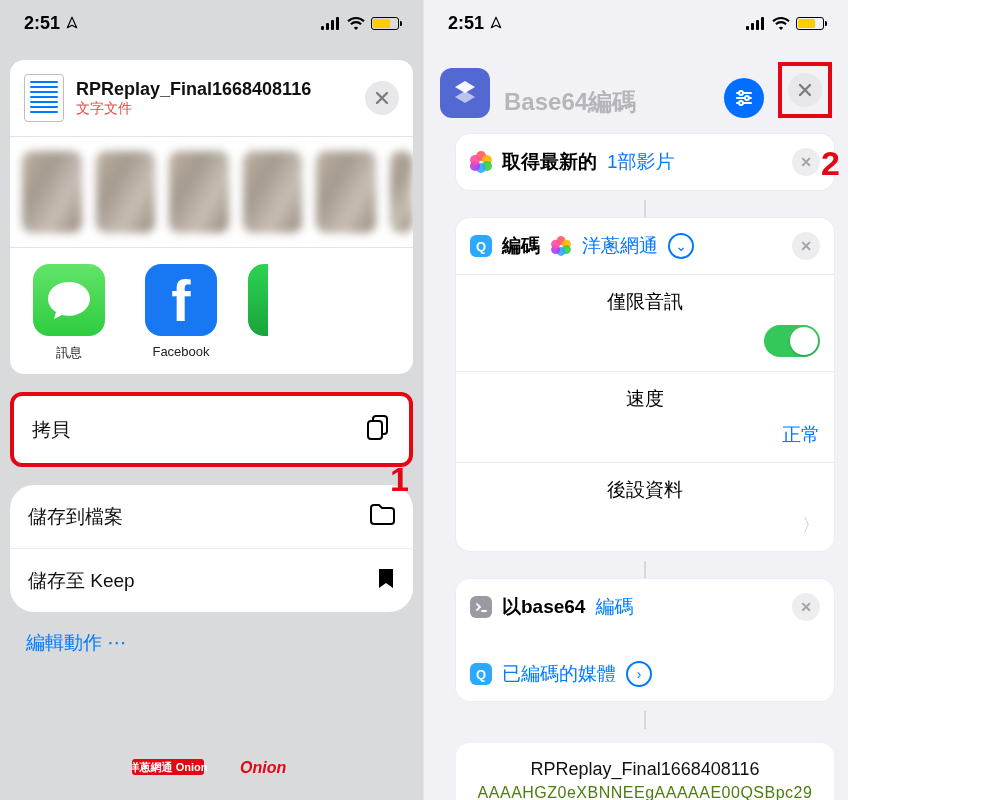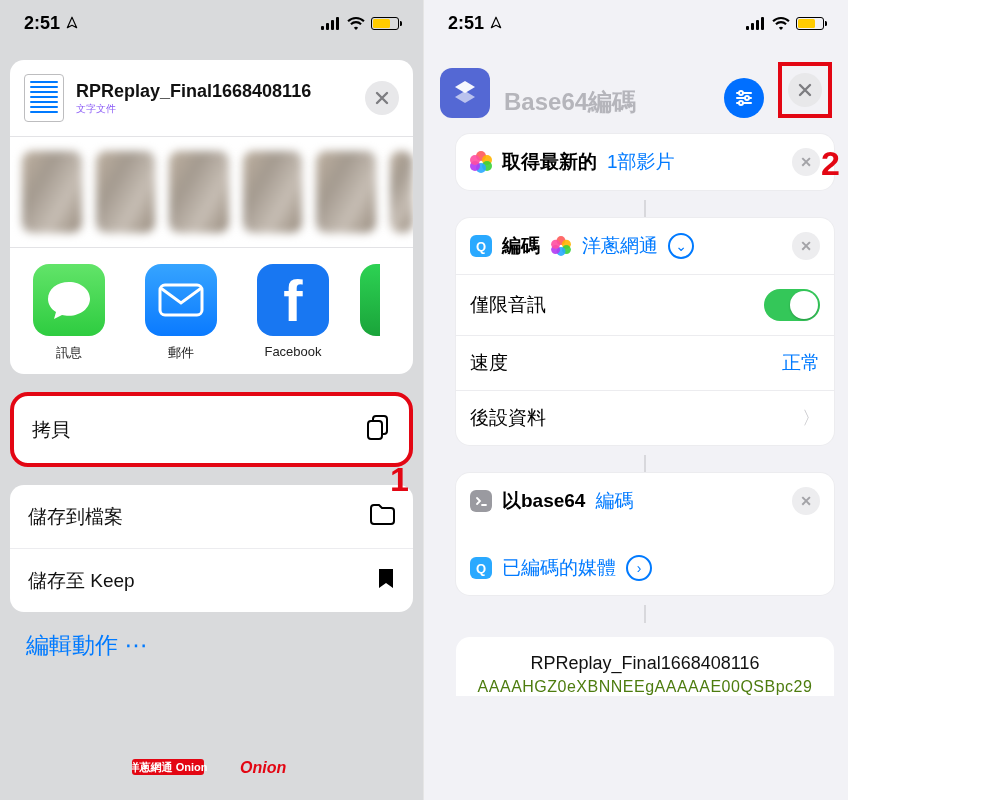--- a/index.html
+++ b/index.html
@@ -65,21 +65,21 @@
     display: flex; flex-direction: column;
     justify-content: flex-start;
     padding: 6px 5px;
     gap: 3px;
   }
   .file-icon span {
     height: 2px; background: #007aff; border-radius: 1px;
   }
   .share-header .titles { flex: 1; min-width: 0; }
   .share-header .ft { font-size: 18px; font-weight: 600; color: #111; white-space: nowrap; overflow: hidden; text-overflow: ellipsis;}
-  .share-header .fsub { font-size: 10px; color: #8b5cf6; }
+  .share-header .fsub { font-size: 14px; color: #ef4444; }
   .close-btn {
     width: 34px; height: 34px;
     border-radius: 50%;
     background: #e8e8ea;
     display: flex; align-items: center; justify-content: center;
     color: #7d7d81;
   }
 
   .contacts-strip {
     margin: 0 10px;
@@ -130,38 +130,38 @@
     color: #e30613;
     font-size: 34px;
     font-weight: 700;
   }
   .ann1 { right: 14px; top: 460px; }
   .ann2 { right: 8px; top: 144px; }
 
   .action-card {
     margin: 18px 10px 0 10px;
     background: #fff;
-    border-radius: 14px;
+    border-radius: 24px;
     overflow: hidden;
   }
   .action-row {
     display: flex; align-items: center; justify-content: space-between;
     padding: 18px 18px;
     font-size: 19px;
     color: #111;
   }
   .action-row + .action-row { border-top: 1px solid #ececef; }
   .copy-card {
     border: 4px solid #e30613;
-    border-radius: 18px;
+    border-radius: 12px;
   }
   .edit-link {
     margin: 18px 26px 0 26px;
     color: #007aff;
-    font-size: 23px;
+    font-size: 19px;
   }
 
   
   .right .header {
     display: flex; align-items: flex-end; gap: 14px;
     padding: 16px 16px 10px 16px;
   }
   .sc-app-icon {
     width: 50px; height: 50px; border-radius: 12px;
     background: #5468d4;
@@ -185,21 +185,21 @@
     border-radius: 14px;
     box-shadow: 0 0 0 1px #ececef;
     margin-bottom: 10px;
     overflow: hidden;
   }
   .card-row {
     display: flex; align-items: center; gap: 10px;
     padding: 14px 14px;
     font-size: 19px;
   }
-  .card-row + .card-row { border-top: 1px solid #ececef; }
+  .card-row + .card-row { border-top: 1px solid #ececef; flex-direction: column; }
   .right-val { margin-left: auto; color: #007aff; font-size: 19px; }
   .chevron { color: #c5c5c9; font-size: 18px; }
   .remove {
     width: 28px; height: 28px; border-radius: 50%;
     background: #ededef; color: #a3a3a7;
     display: flex; align-items: center; justify-content: center;
     margin-left: auto;
     font-size: 14px; font-weight: 700;
   }
   .chip-blue { color: #007aff; }
@@ -322,29 +322,20 @@
   </div>
 
   <div class="apps-strip">
     <div class="app msg">
       <div class="icon">
         <svg width="48" height="44" viewBox="0 0 48 44">
             <path d="M24 4C12 4 3 11 3 21c0 5 3 10 8 13l-2 7 8-4c2 .4 4 .7 7 .7 12 0 21-8 21-17S36 4 24 4z" fill="#fff"></path>
           </svg>
       </div>
       <div class="label">訊息</div>
-    </div>
-    <div class="app mail">
-      <div class="icon">
-        <svg width="46" height="34" viewBox="0 0 46 34">
-            <rect x="2" y="2" width="42" height="30" rx="5" fill="none" stroke="#fff" stroke-width="3"></rect>
-            <path d="M4 6l19 14L42 6" fill="none" stroke="#fff" stroke-width="3" stroke-linecap="round"></path>
-          </svg>
-      </div>
-      <div class="label">郵件</div>
     </div>
     <div class="app fb">
       <div class="icon">f</div>
       <div class="label">Facebook</div>
     </div>
     <div class="app extra" style="width:20px">
       <div class="icon" style="width:20px;border-radius:16px 0 0 16px"></div>
     </div>
   </div>
 

